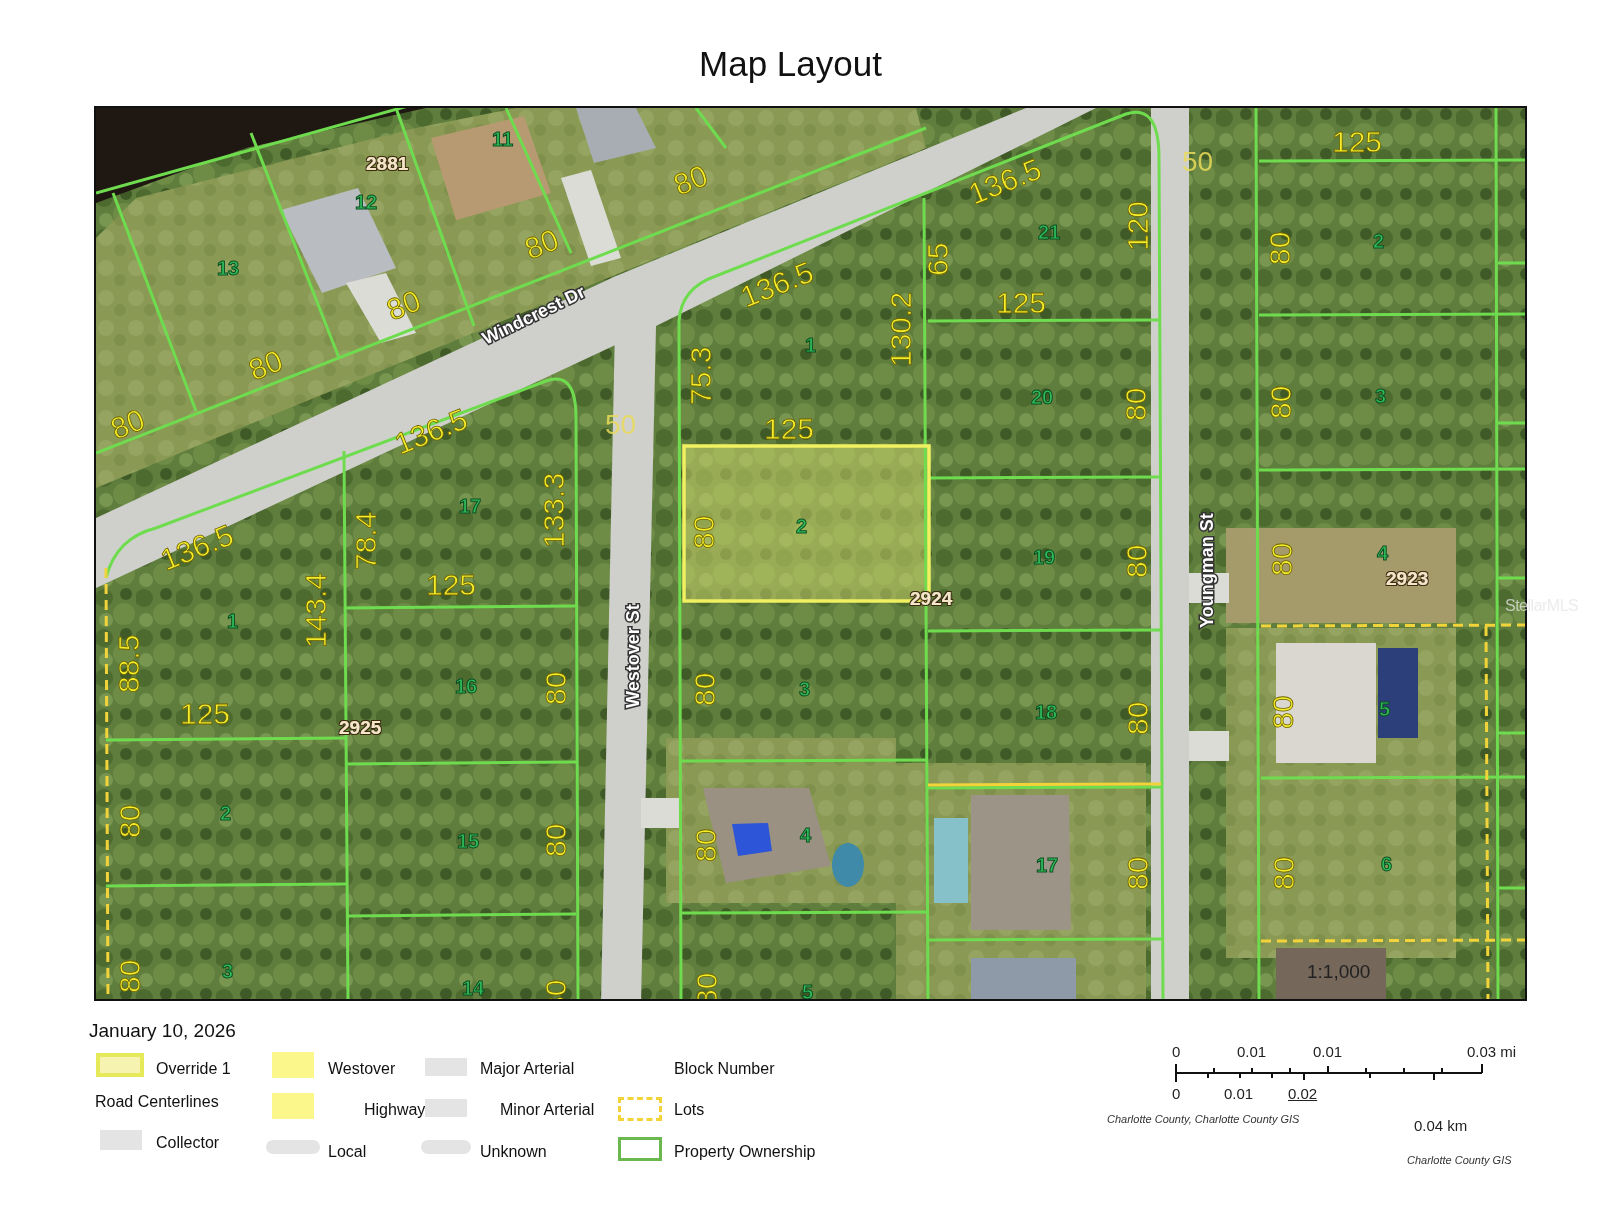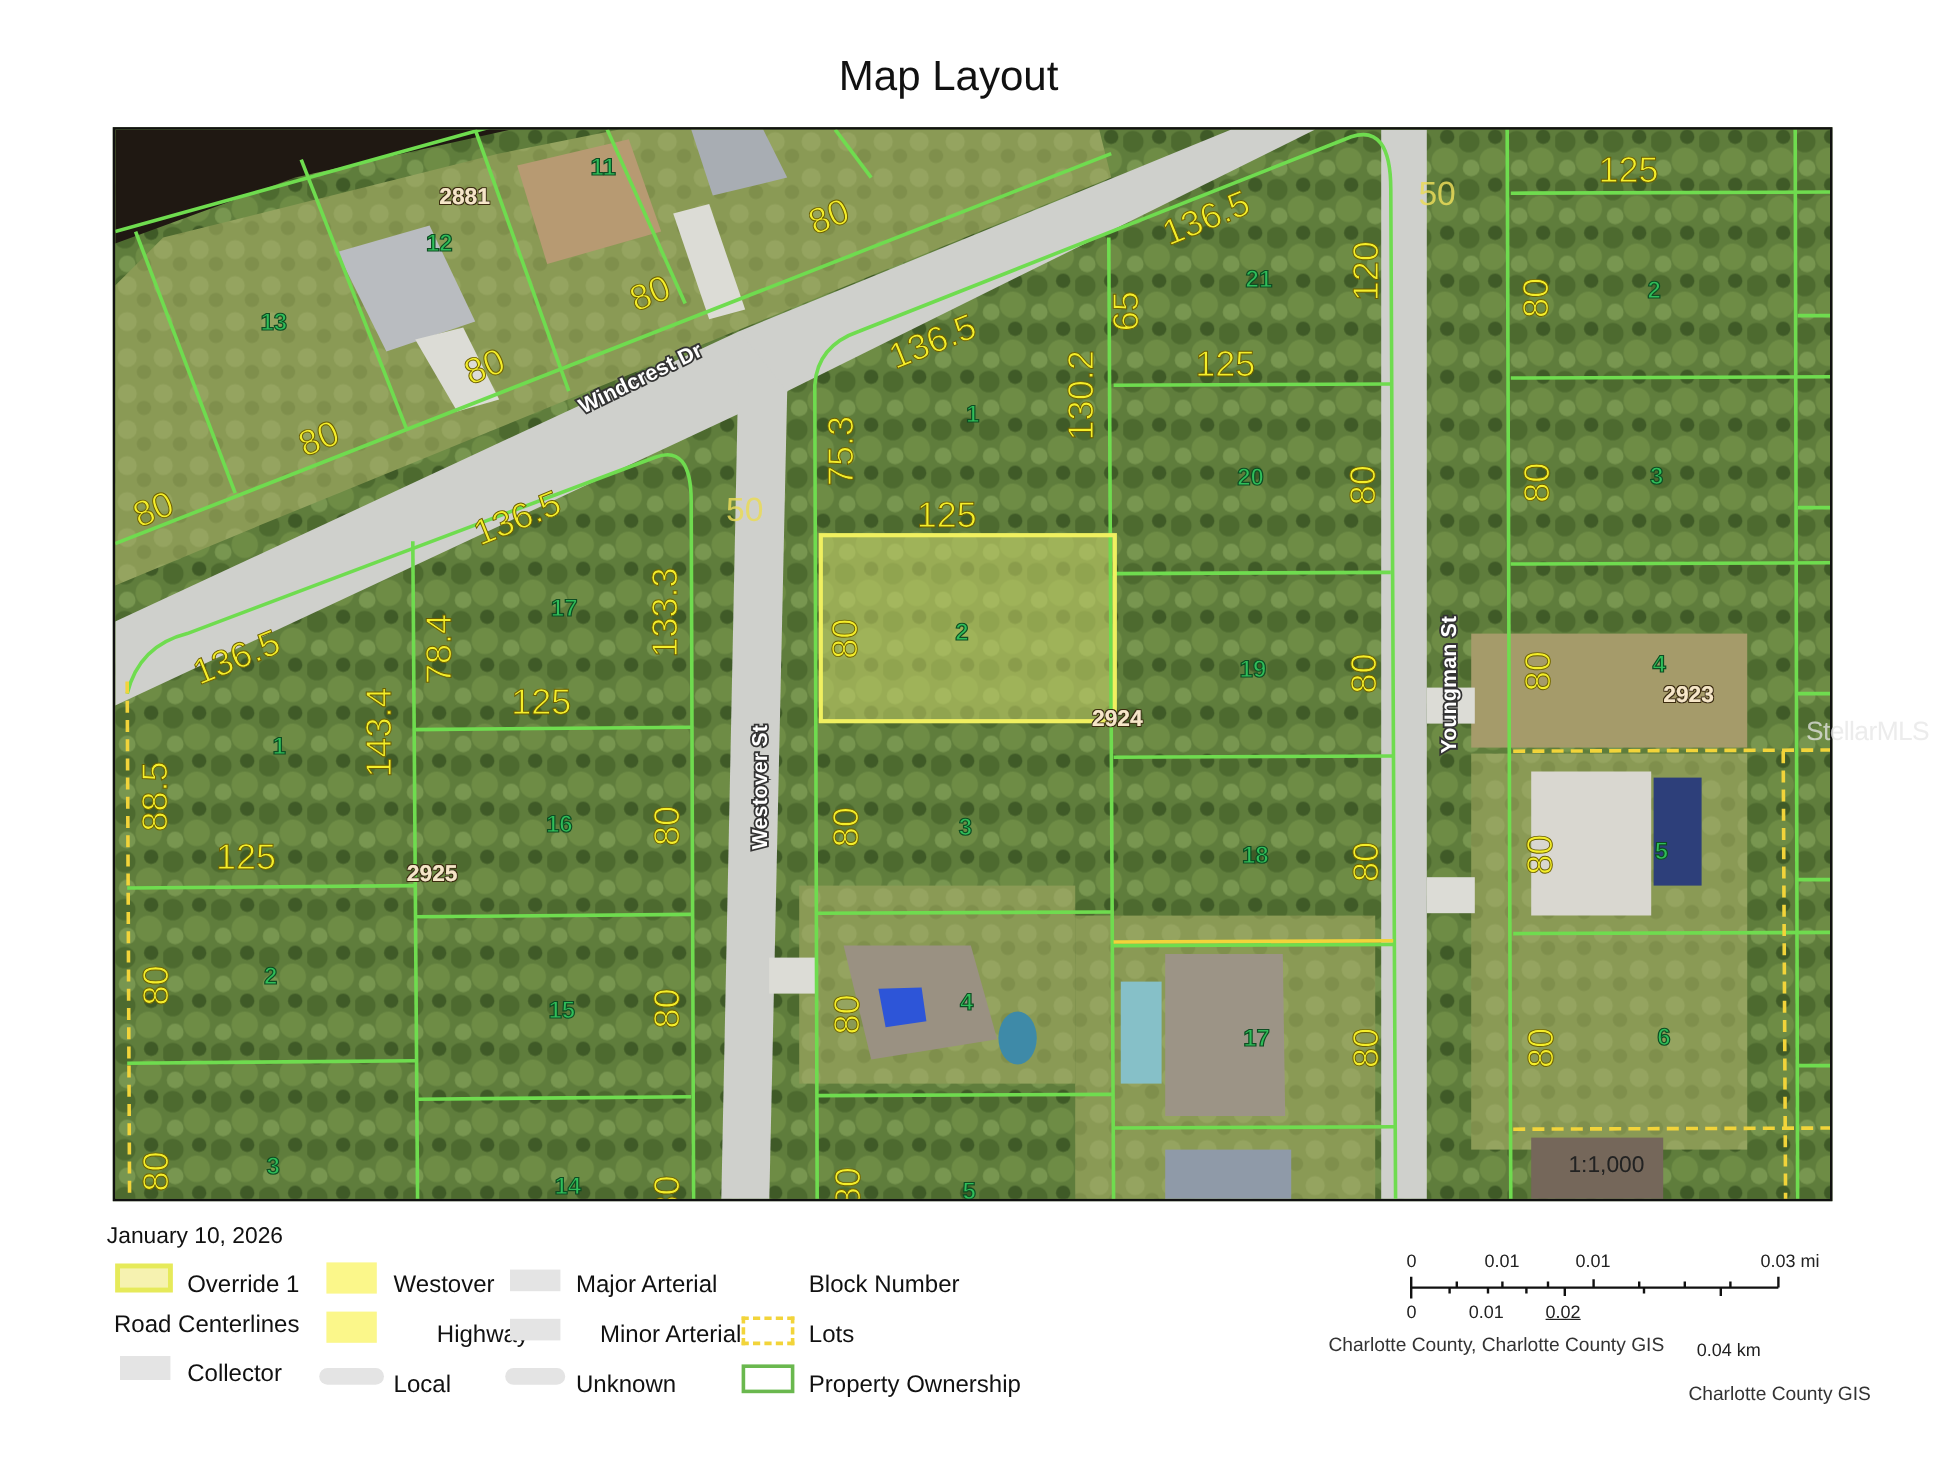--- a/index.html
+++ b/index.html
@@ -1,31 +1,31 @@
 <!DOCTYPE html>
 <html><head>
 <meta charset="utf-8">
 <style>
   html,body{margin:0;padding:0;background:#ffffff;}
   body{width:1622px;height:1217px;position:relative;overflow:hidden;font-family:"Liberation Sans",sans-serif;color:#111;}
   .title{position:absolute;left:0;width:1581px;top:44px;text-align:center;font-size:35px;color:#111;}
   .map-frame{position:absolute;left:94px;top:106px;width:1433px;height:895px;border:2px solid #111;box-sizing:border-box;overflow:hidden;background:#5d7a3a;}
   .map-frame svg{position:absolute;left:0;top:0;}
-  .watermark{position:absolute;left:1505px;top:597px;font-size:22px;color:rgba(230,230,230,0.75);letter-spacing:-0.5px;}
+  .watermark{position:absolute;left:1505px;top:597px;font-size:16px;color:rgba(230,230,230,0.75);letter-spacing:-0.5px;}
   .date{position:absolute;left:89px;top:1020px;font-size:19px;}
-  .legend-item{position:absolute;font-size:20px;color:#111;}
+  .legend-item{position:absolute;font-size:16px;color:#111;}
   .sw{position:absolute;}
   .sw-override{left:96px;top:1053px;width:48px;height:24px;background:#f6f2b0;border:4px solid #e6ea5a;box-sizing:border-box;}
   .sw-freeway{left:272px;top:1052px;width:42px;height:26px;background:#fbf78a;}
   .sw-highway{left:272px;top:1093px;width:42px;height:26px;background:#fbf78a;}
   .sw-grey{background:#e4e4e4;}
   .sw-lots{left:618px;top:1097px;width:44px;height:24px;border:3px dashed #f2d43a;box-sizing:border-box;}
   .sw-prop{left:618px;top:1137px;width:44px;height:24px;border:3px solid #6ab84e;box-sizing:border-box;}
   .scale-text{position:absolute;font-size:15px;color:#222;}
-  .credit{position:absolute;font-size:16px;color:#333;}
+  .credit{position:absolute;font-size:11px;color:#333;font-style:italic;}
 </style>
 </head>
 <body>
 
 <div class="title">Map Layout</div>
 
 <div class="map-frame">
   <svg width="1433" height="895" viewBox="0 0 1433 895" xmlns="http://www.w3.org/2000/svg">
     <defs>
       <filter id="txtOutline" x="-10%" y="-10%" width="120%" height="120%">

